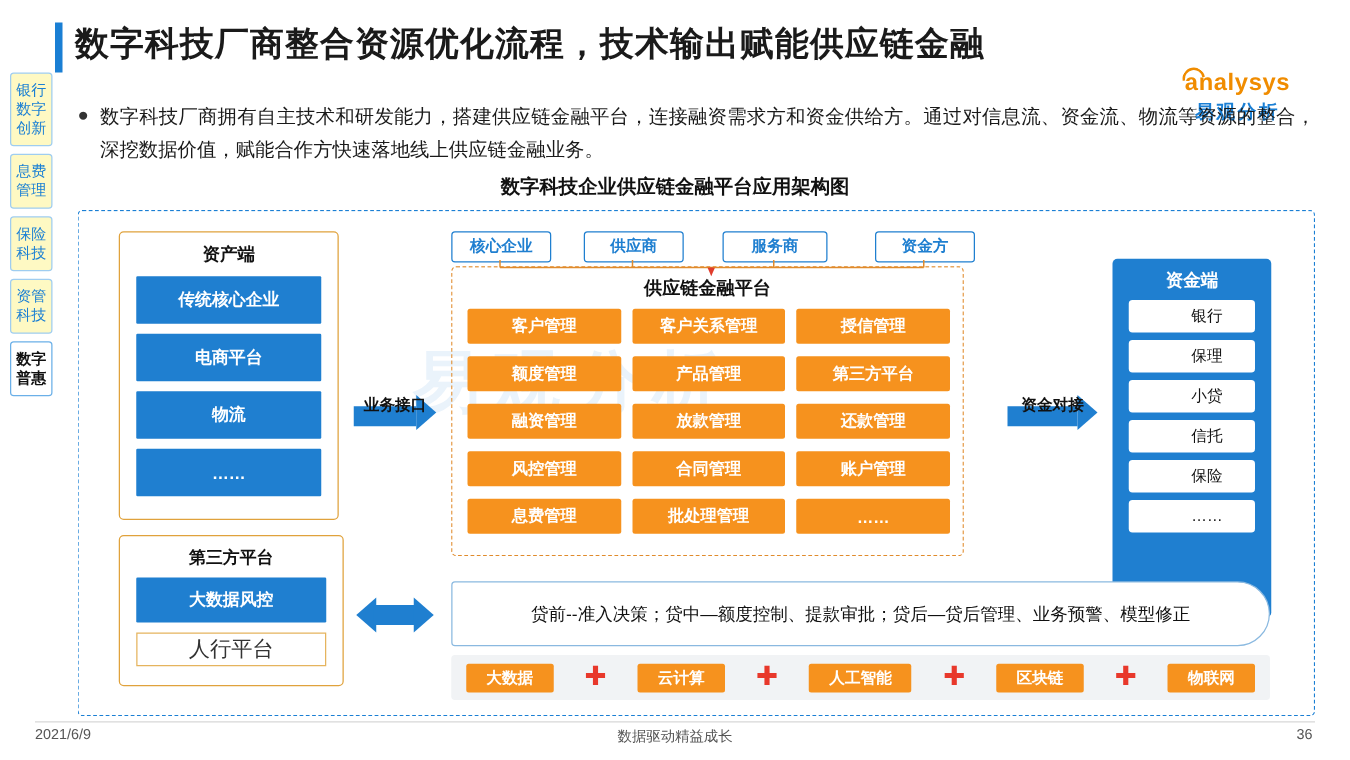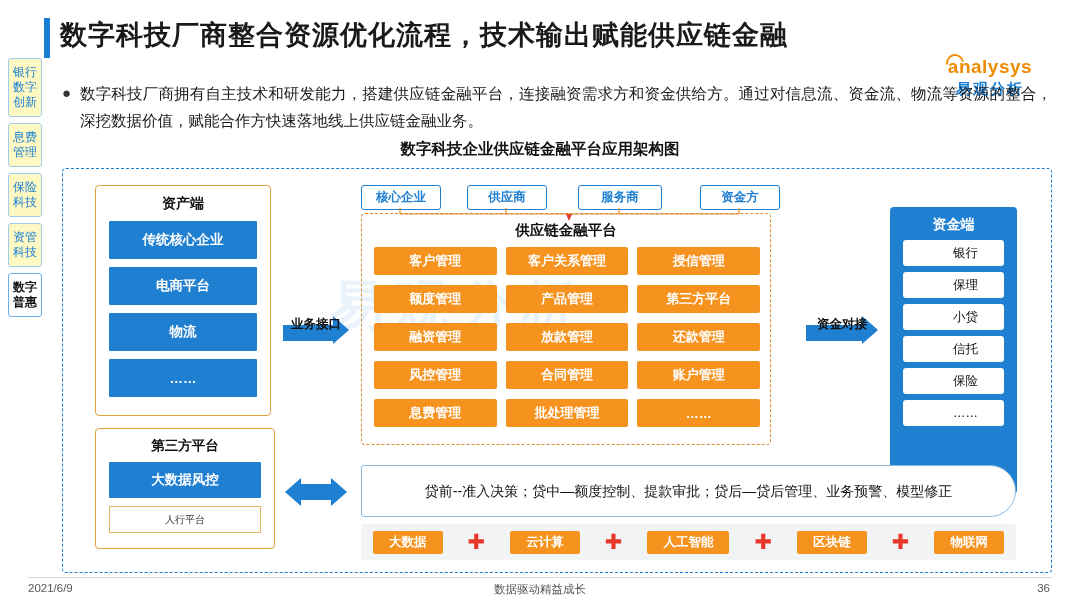--- a/index.html
+++ b/index.html
@@ -43,21 +43,21 @@
   
   #watermark{position:absolute;left:330px;top:270px;font-size:54px;color:#eaf3fb;font-weight:bold;letter-spacing:10px;pointer-events:none;user-select:none;}
 
   
   #asset-box{position:absolute;left:95px;top:185px;width:176px;height:231px;border:1px solid #e0a23c;border-radius:4px;background:#fff;box-sizing:border-box;}
   #asset-title{text-align:center;font-size:14px;font-weight:bold;color:#111;margin-top:9px;}
   .blue-item{margin:8px 13px 0 13px;height:38px;background:#1f7fd0;color:#fff;font-size:13.5px;font-weight:bold;display:flex;align-items:center;justify-content:center;border-radius:1px;}
 
   #third-box{position:absolute;left:95px;top:428px;width:180px;height:121px;border:1px solid #e0a23c;border-radius:4px;background:#fff;box-sizing:border-box;}
   #third-title{text-align:center;font-size:13.5px;font-weight:bold;color:#111;margin-top:8px;}
-  #third-sub{margin:8px 13px 0 13px;height:25px;border:1px solid #e5b45e;color:#333;font-size:10px;display:flex;align-items:center;justify-content:center;background:#fff;}
+  #third-sub{margin:8px 13px 0 13px;height:25px;border:1px solid #e5b45e;color:#333;font-size:17px;display:flex;align-items:center;justify-content:center;background:#fff;}
 
   
   .arrow{position:absolute;display:flex;align-items:center;}
   .arrow-body{background:#1f7fd0;height:16px;}
   .arrow-head{width:0;height:0;border-top:14px solid transparent;border-bottom:14px solid transparent;border-left:16px solid #1f7fd0;}
   .arrow-label{position:absolute;font-size:12.5px;font-weight:bold;color:#111;white-space:nowrap;}
 
   
   #dbl-arrow{position:absolute;left:285px;top:478px;width:62px;height:28px;}
   #dbl-arrow .lh{position:absolute;left:0;top:0;width:0;height:0;border-top:14px solid transparent;border-bottom:14px solid transparent;border-right:16px solid #1f7fd0;}

